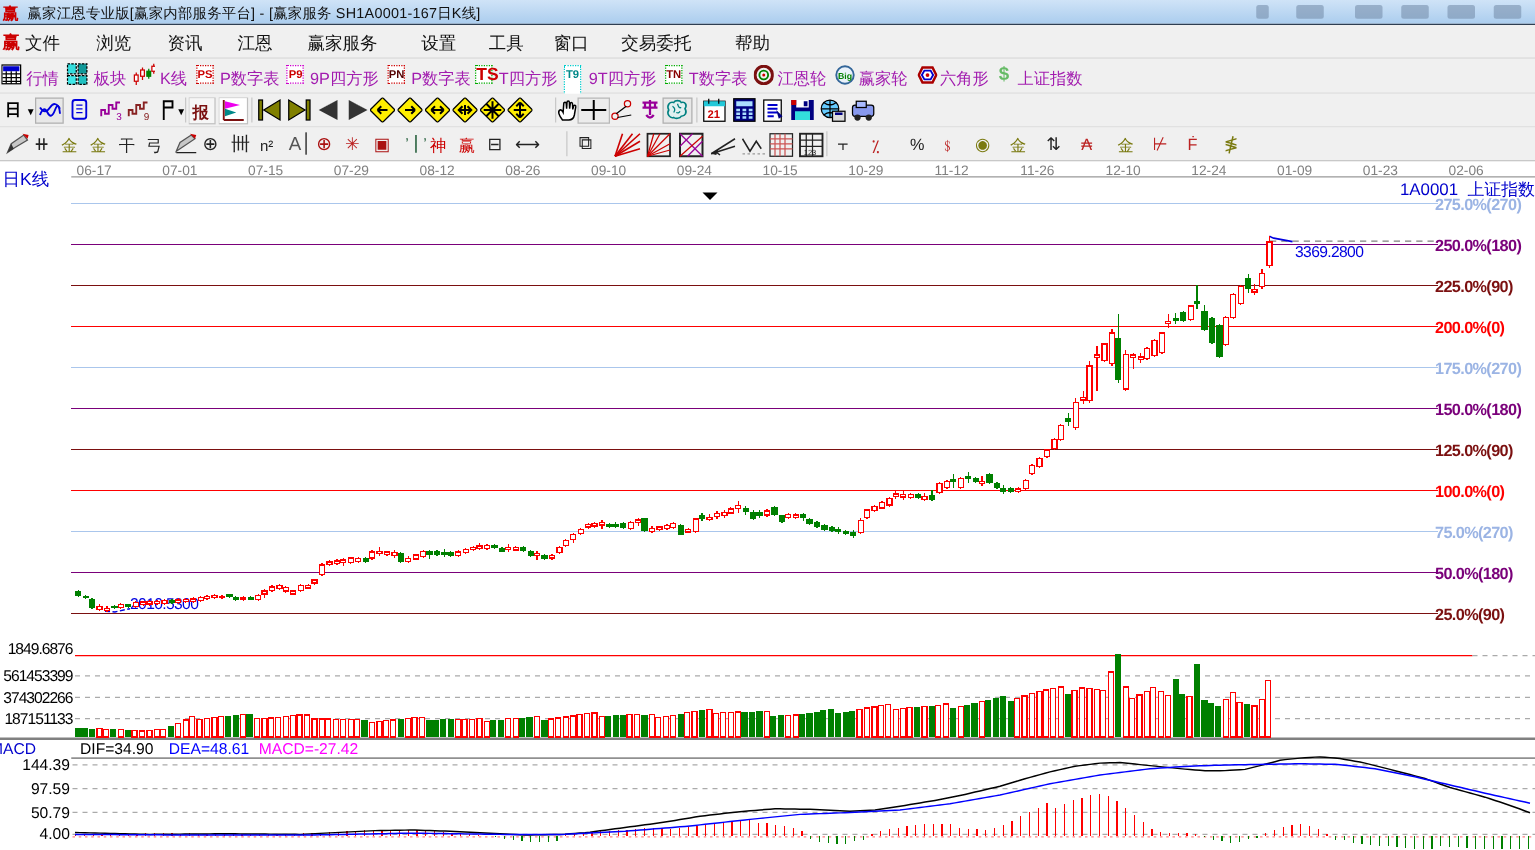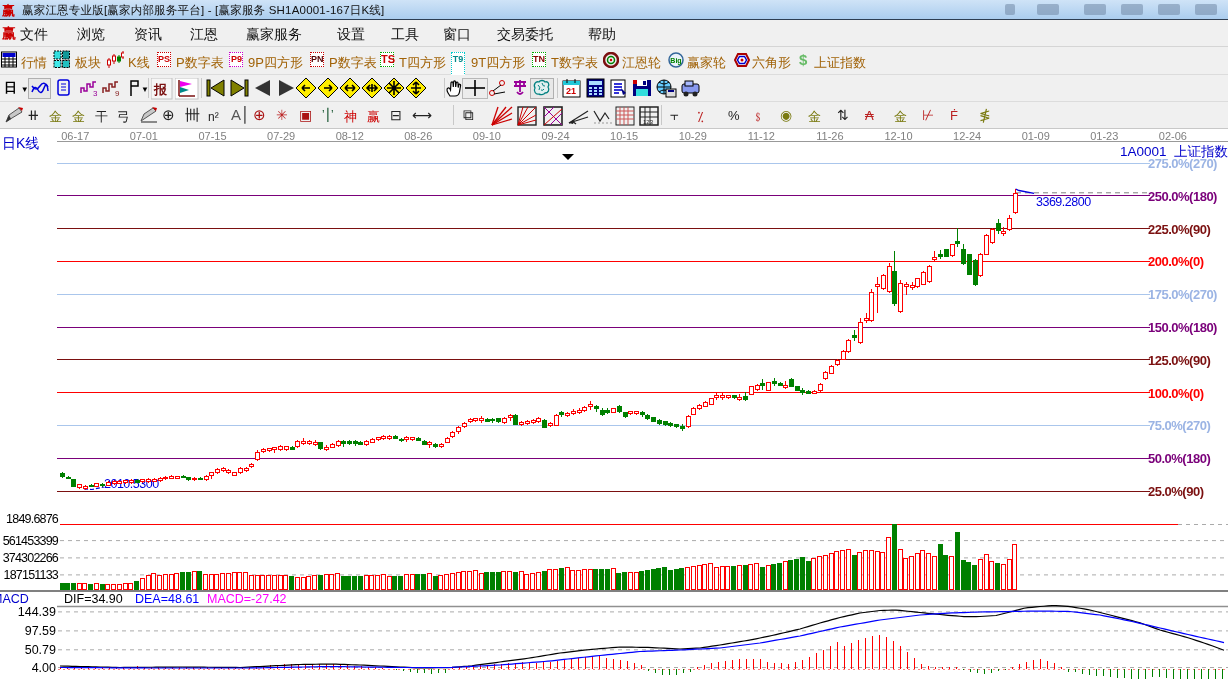--- a/index.html
+++ b/index.html
@@ -4,21 +4,21 @@
 body{width:1228px;height:680px;overflow:hidden;font-family:"Liberation Sans",sans-serif;background:#fff;position:relative}
 .titlebar{position:absolute;left:0;top:0;width:1228px;height:20px;background:linear-gradient(#cfe3f7,#abcdee);border-bottom:1px solid #2e3e52;font-size:11.5px;color:#111;}
 .titlebar .tt{position:absolute;left:22px;top:3px;letter-spacing:0.2px}
 .menubar{position:absolute;left:0;top:20px;width:1228px;height:27px;background:#f0f0f0;border-bottom:1px solid #d5d5d5;font-size:14px;color:#111}
 .menubar span{position:absolute;top:6px}
 .tb{position:absolute;left:0;width:1228px;background:#f0f0f0;}
 .tb1{top:47px;height:28px;border-bottom:1px solid #dcdcdc;font-size:13px;color:#111}
 .tb2{top:75px;height:27px;border-bottom:1px solid #dcdcdc}
 .tb3{top:102px;height:27px;border-bottom:1px solid #c8c8c8}
 .ic{position:absolute;top:3px}
-.lbl{position:absolute;top:7px;font-size:13px;color:#a16207}
+.lbl{position:absolute;top:7px;font-size:13px;color:#a21caf}
 .vsep{position:absolute;top:3px;width:1px;height:20px;background:#c8c8c8}
 .wbtn{position:absolute;top:4px;height:11px;background:#7189a5;opacity:0.55;border-radius:2px}
 </style></head><body>
 <div class="titlebar">
  <svg width="16" height="16" style="position:absolute;left:2px;top:2px">
       <text x="0" y="13" fill="#cc0000" font-size="13" font-weight="bold">赢</text>
     </svg>
  <span class="tt">赢家江恩专业版[赢家内部服务平台] - [赢家服务  SH1A0001-167日K线]</span>
  <div class="wbtn" style="left:1005px;width:10px"></div>
  <div class="wbtn" style="left:1037px;width:22px"></div>
@@ -79,21 +79,21 @@
         <rect x="15.5" y="3" width="3" height="4"></rect>
       </g>
     </svg>
 <span class="lbl" style="left:128px">K线</span>
 <div class="ic" style="left:157px;top:5px;width:14px;height:15px;border:1px dotted #cc0000;background:#fff;color:#cc0000;font-size:9px;font-weight:bold;text-align:center;line-height:13px">PS</div>
 <span class="lbl" style="left:176px">P数字表</span>
 <div class="ic" style="left:229px;top:5px;width:14px;height:15px;border:1px dotted #cc00cc;background:#fff;color:#cc0000;font-size:9px;font-weight:bold;text-align:right;line-height:13px">P9</div>
 <span class="lbl" style="left:248px">9P四方形</span>
 <div class="ic" style="left:310px;top:5px;width:14px;height:15px;border:1px dotted #cc0000;background:#fff;color:#550000;font-size:9px;font-weight:bold;text-align:center;line-height:13px">PN</div>
 <span class="lbl" style="left:329px">P数字表</span>
-<div class="ic" style="left:380px;top:5px;width:14px;height:15px;border:1px dotted #00aa00;background:#fff;color:#cc0000;font-size:11px;font-weight:bold;text-align:center;line-height:13px">TS</div>
+<div class="ic" style="left:380px;top:5px;width:14px;height:15px;border:1px dotted #00aa00;background:#fff;color:#cc0000;font-size:14px;font-weight:bold;text-align:center;line-height:13px">TS</div>
 <span class="lbl" style="left:399px">T四方形</span>
 <div class="ic" style="left:451px;top:5px;width:14px;height:32px;border:1px dotted #00cccc;background:#fff;color:#008888;font-size:9px;font-weight:bold;text-align:center;line-height:13px">T9</div>
 <span class="lbl" style="left:471px">9T四方形</span>
 <div class="ic" style="left:532px;top:5px;width:14px;height:15px;border:1px dotted #00aa00;background:#fff;color:#880000;font-size:9px;font-weight:bold;text-align:center;line-height:13px">TN</div>
 <span class="lbl" style="left:551px">T数字表</span>
 <svg class="ic" width="16" height="16" style="left:603px;top:5px">
       <circle cx="8" cy="8" r="7" fill="none" stroke="#7b1010" stroke-width="2.5"></circle>
       <circle cx="8" cy="8" r="3.5" fill="none" stroke="#008000" stroke-width="1.5"></circle>
       <circle cx="8" cy="8" r="1.2" fill="#cc0000"></circle>
     </svg>
@@ -284,21 +284,21 @@
       <polygon points="13,2 17,6 18,3" fill="#cc0000"></polygon>
       <line x1="2" y1="17" x2="18" y2="17" stroke="#222"></line>
     </svg>
 <span class="ic" style="left:162px;top:4px;font-size:15px;color:#222;font-family:'Liberation Sans',sans-serif">⊕</span>
 <span class="ic" style="left:185px;top:4px;font-size:15px;color:#222;font-family:'Liberation Sans',sans-serif">卌</span>
 <span class="ic" style="left:208px;top:8px;font-size:12px;color:#222;font-family:'Liberation Sans',sans-serif">n²</span>
 <span class="ic" style="left:231px;top:4px;font-size:15px;color:#555;font-family:'Liberation Sans',sans-serif">A⎮</span>
 <span class="ic" style="left:253px;top:4px;font-size:15px;color:#aa1111;font-family:'Liberation Sans',sans-serif">⊕</span>
 <span class="ic" style="left:276px;top:5px;font-size:14px;color:#bb2222;font-family:'Liberation Sans',sans-serif">✳</span>
 <span class="ic" style="left:299px;top:5px;font-size:14px;color:#aa1111;font-family:'Liberation Sans',sans-serif">▣</span>
-<span class="ic" style="left:322px;top:6px;font-size:12px;color:#14532d;font-family:Liberation Sans, sans-serif">ʼ⎮ʼ</span>
+<span class="ic" style="left:322px;top:6px;font-size:12px;color:#14532d;font-family:Liberation Mono, monospace">ʼ⎮ʼ</span>
 <span class="ic" style="left:344px;top:6px;font-size:13px;color:#cc0000;font-family:'Liberation Sans',sans-serif">神</span>
 <span class="ic" style="left:367px;top:6px;font-size:13px;color:#cc0000;font-family:'Liberation Sans',sans-serif">赢</span>
 <span class="ic" style="left:390px;top:5px;font-size:14px;color:#222;font-family:'Liberation Sans',sans-serif">⊟</span>
 <span class="ic" style="left:412px;top:5px;font-size:14px;color:#222;font-family:'Liberation Sans',sans-serif">⟷</span>
 <div class="vsep" style="left:453px"></div>
 <span class="ic" style="left:463px;top:4px;font-size:15px;color:#222;font-family:'Liberation Sans',sans-serif">⧉</span>
 <svg class="ic" width="24" height="22" style="left:490px">
       <g stroke="#cc0000" stroke-width="1.3">
         <line x1="2" y1="20" x2="22" y2="2"></line>
         <line x1="2" y1="20" x2="22" y2="8"></line>

